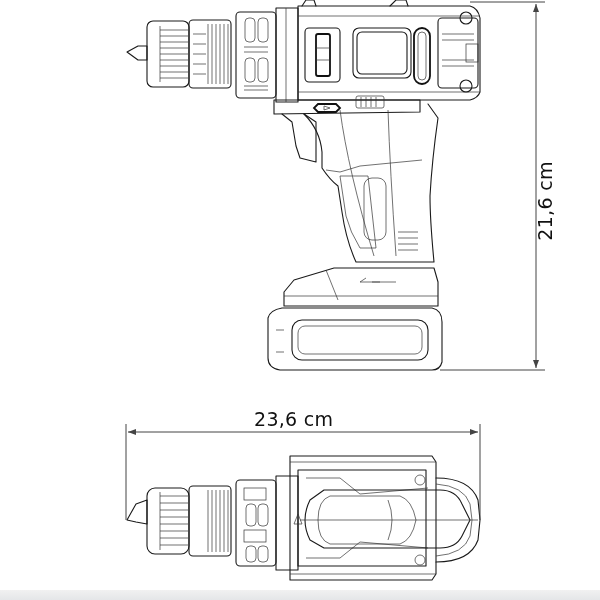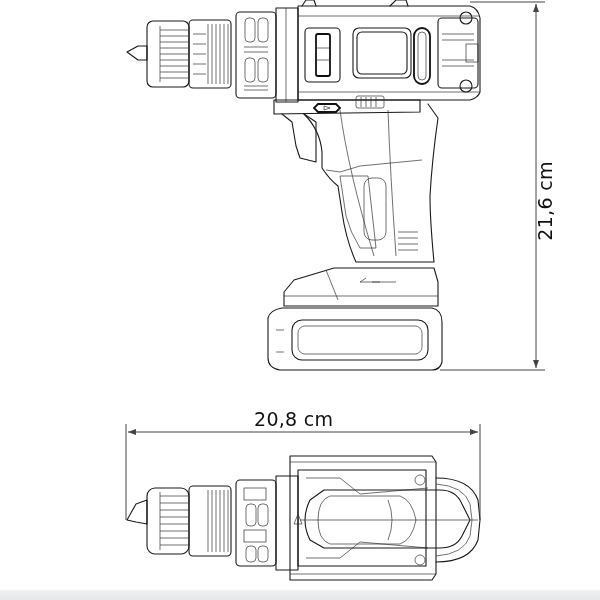--- a/index.html
+++ b/index.html
@@ -200,17 +200,17 @@
     </g>
     <g>
       <line class="dl" x1="126" y1="424" x2="126" y2="520"></line>
       <line class="dl" x1="480" y1="424" x2="480" y2="520"></line>
       <line class="dl" x1="128" y1="432" x2="478" y2="432"></line>
       <path d="M128,432 L136,429 L136,435 Z" fill="#444"></path>
       <path d="M478,432 L470,429 L470,435 Z" fill="#444"></path>
     </g>
   </svg>
 
-  <div class="dim-label dim-width-label">20,8 cm</div>
+  <div class="dim-label dim-width-label">23,6 cm</div>
   <div class="dim-label dim-height-label">21,6 cm</div>
 
   <div class="bottom-fade"></div>
 </div>
 
 </body></html>

